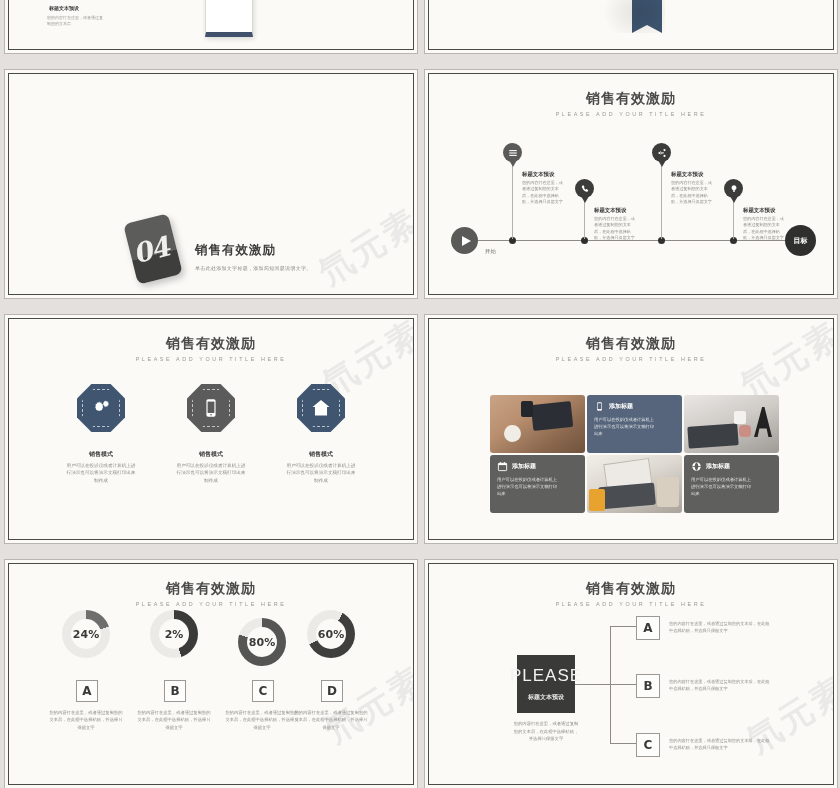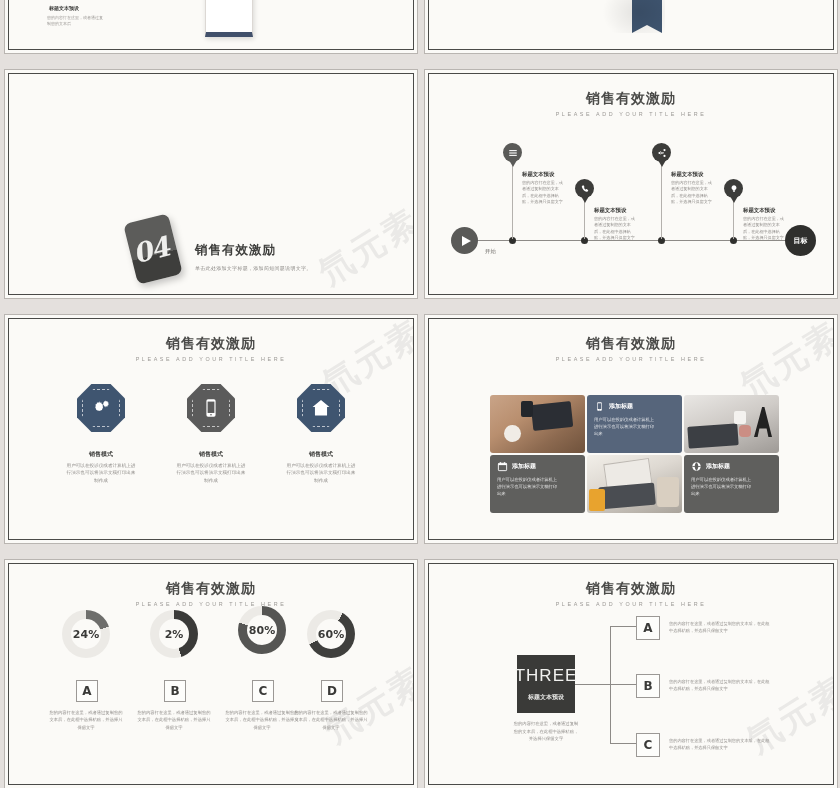--- a/index.html
+++ b/index.html
@@ -374,21 +374,21 @@
       </div>
       <div class="box-letter" style="left:67px;top:116px;">A</div>
       <div class="dn-b" style="left:40px;top:145px;">您的内容打在这里，或者通过复制您的文本后，在此框中选择粘贴，并选择只保留文字</div>
 
       <div class="donut" style="left:141px;top:46px;background:conic-gradient(#3a3a38 0 45%, #eceae6 45% 100%);">
         <div class="pct">2%</div>
       </div>
       <div class="box-letter" style="left:155px;top:116px;">B</div>
       <div class="dn-b" style="left:128px;top:145px;">您的内容打在这里，或者通过复制您的文本后，在此框中选择粘贴，并选择只保留文字</div>
 
-      <div class="donut" style="left:229px;top:42px;background:conic-gradient(#555553 0 80%, #eceae6 80% 100%);">
+      <div class="donut" style="left:229px;top:54px;background:conic-gradient(#555553 0 80%, #eceae6 80% 100%);">
         <div class="pct">80%</div>
       </div>
       <div class="box-letter" style="left:243px;top:116px;">C</div>
       <div class="dn-b" style="left:216px;top:145px;">您的内容打在这里，或者通过复制您的文本后，在此框中选择粘贴，并选择只保留文字</div>
 
       <div class="donut" style="left:298px;top:46px;background:conic-gradient(#eceae6 0 8%, #3f3f3d 8% 68%, #eceae6 68% 100%);">
         <div class="pct">60%</div>
       </div>
       <div class="box-letter" style="left:312px;top:116px;">D</div>
       <div class="dn-b" style="left:285px;top:145px;">您的内容打在这里，或者通过复制您的文本后，在此框中选择粘贴，并选择只保留文字</div>
@@ -398,21 +398,21 @@
   <div class="slide" style="left:428px;top:563px;width:404px;height:220px;">
     <div class="slide-inner">
       <div class="wm" style="right:-20px;top:128px;">氘元素</div>
 
       <div class="hdr">
         <div class="title-cn">销售有效激励</div>
         <div class="title-en">PLEASE ADD YOUR TITLE HERE</div>
       </div>
 
       <div class="three-box" style="left:88px;top:91px;width:58px;height:58px;">
-        <div class="big">THREE</div>
+        <div class="big">PLEASE</div>
         <div class="sml">标题文本预设</div>
       </div>
       <div class="three-b" style="left:84px;top:156px;">您的内容打在这里，或者通过复制您的文本后，在此框中选择粘贴，并选择只保留文字</div>
 
       <div class="ln" style="left:146px;top:120px;width:36px;height:1px;"></div>
       <div class="ln" style="left:181px;top:62px;width:1px;height:117px;"></div>
       <div class="ln" style="left:181px;top:62px;width:26px;height:1px;"></div>
       <div class="ln" style="left:181px;top:120px;width:26px;height:1px;"></div>
       <div class="ln" style="left:181px;top:179px;width:26px;height:1px;"></div>
 

